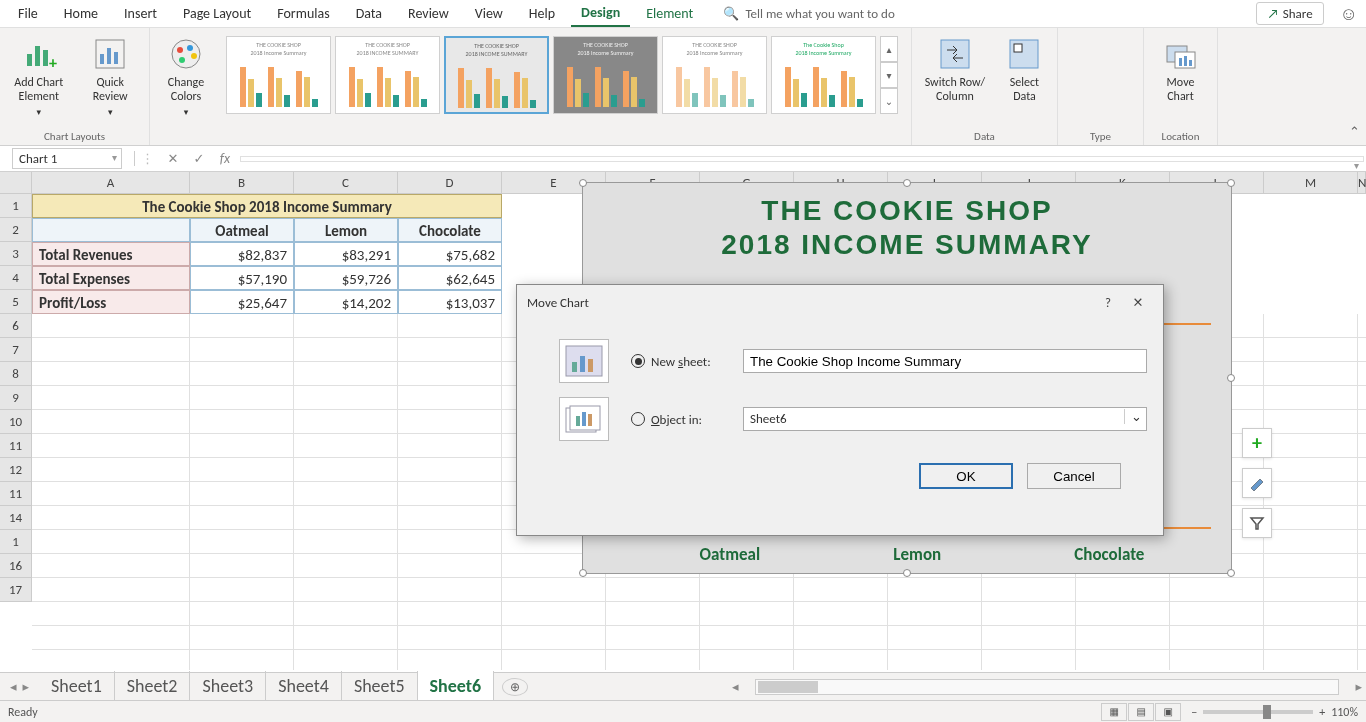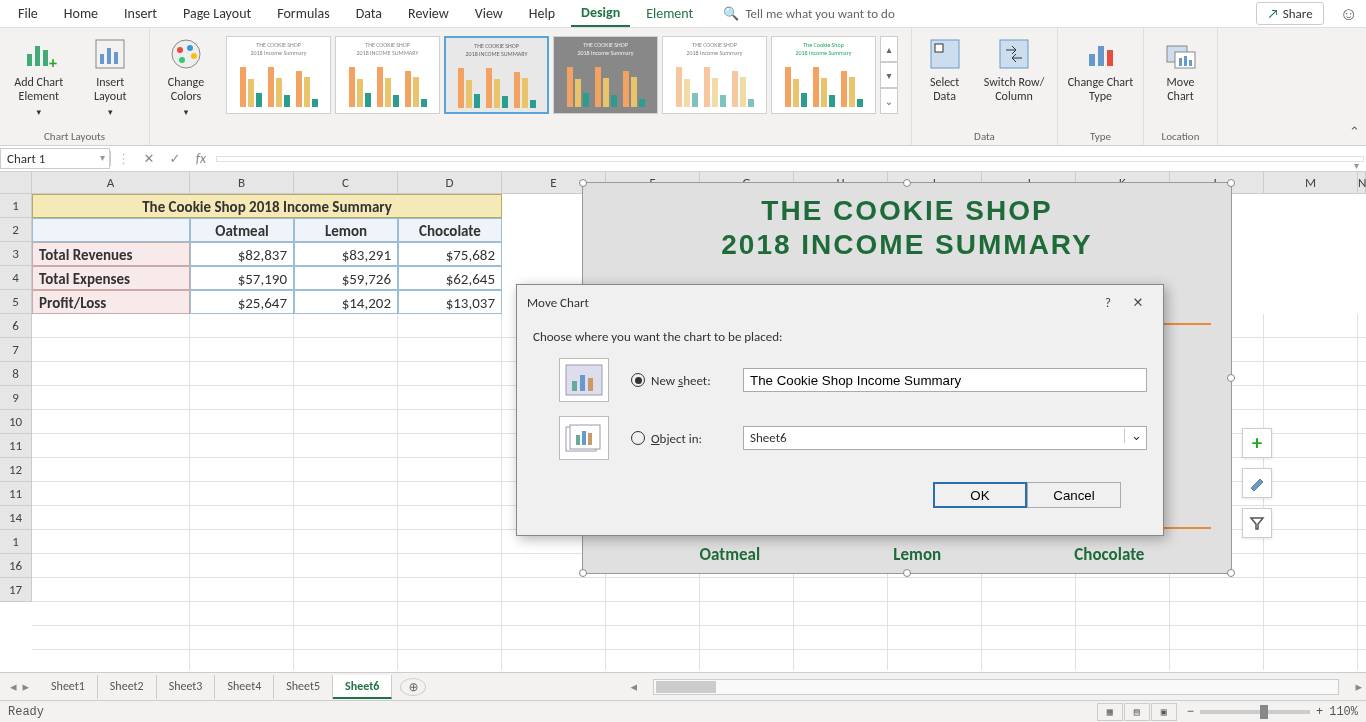--- a/index.html
+++ b/index.html
@@ -22,21 +22,21 @@
 .style-thumb { width: 105px; height: 78px; background: #fff; border: 1px solid #d0d0d0; padding: 4px; position: relative; cursor: pointer; display:flex;flex-direction:column;align-items:center; }
 .style-thumb.selected { border: 2px solid #5ba5d6; background:#e8e8e8; }
 .style-thumb .mini-title { font-size: 6px; color: #888; text-align: center; margin-bottom:2px; }
 .style-thumb .mini-bars { display:flex; gap:6px; height:48px; align-items:flex-end; justify-content:center; }
 .style-thumb .mbg { display:flex; gap:2px; align-items:flex-end; }
 .style-thumb .mb { width:6px; }
 .style-nav { width:18px; display:flex; flex-direction:column; justify-content:center; gap:0; }
 .style-nav div { height:26px; border:1px solid #ccc; background:#fff; display:flex; align-items:center; justify-content:center; font-size:10px; color:#666; cursor:pointer; }
 .ribbon-collapse { margin-left:auto; padding:6px; color:#666; cursor:pointer; align-self:flex-end; }
 .formula-bar { display:flex; align-items:center; height:26px; border-bottom:1px solid #d0d0d0; }
-.namebox { width:110px; border:1px solid #ccc; margin:2px 0; padding:2px 6px; position:relative; }
+.namebox { width:110px; border:1px solid #ccc; margin:2px 12px; padding:2px 6px; position:relative; }
 .namebox::after { content:"▾"; position:absolute; right:4px; color:#999; font-size:10px; }
 .fb-btn { width:26px; text-align:center; color:#888; }
 .fb-fx { font-style:italic; font-size:14px; }
 .fb-input { flex:1; border:1px solid #e0e0e0; margin:2px; padding:2px 6px; position:relative; }
 .fb-input::after { content:"▾"; position:absolute; right:4px; color:#999; font-size:10px; }
 .grid-area { position:relative; height:498px; overflow:hidden; }
 .col-headers { display:flex; position:absolute; top:0; left:0; right:0; height:22px; background:#e6e6e6; border-bottom:1px solid #ccc; }
 .corner { width:32px; border-right:1px solid #ccc; background:#e6e6e6; }
 .colh { border-right:1px solid #ccc; text-align:center; font-size:13px; color:#444; line-height:22px; }
 .row-headers { position:absolute; left:0; top:22px; width:32px; }
@@ -56,31 +56,31 @@
 .dialog-title .dbtn { width:30px; text-align:center; color:#444; cursor:pointer; }
 .dialog-body { padding:6px 16px; }
 .dialog-row { display:flex; align-items:center; margin:14px 0; gap:12px; }
 .dialog-icon { width:50px; height:44px; border:1px solid #bbb; background:#fff; display:flex; align-items:center; justify-content:center; margin-left:26px; margin-right:10px; }
 .dialog-radio { display:flex; align-items:center; gap:6px; width:100px; }
 .dialog-radio .rdot { width:14px; height:14px; border:1px solid #333; border-radius:50%; display:flex; align-items:center; justify-content:center; }
 .dialog-radio .rdot.checked::after { content:""; width:7px; height:7px; background:#333; border-radius:50%; }
 .dialog-input { flex:1; border:1px solid #aaa; background:#fff; padding:3px 6px; height:24px; }
 .dialog-select { flex:1; border:1px solid #aaa; background:#fff; padding:3px 6px; height:24px; position:relative; }
 .dialog-select::after { content:"⌄"; position:absolute; right:4px; top:1px; border-left:1px solid #ccc; padding-left:6px; }
-.dialog-buttons { display:flex; justify-content:flex-end; gap:0; padding:8px 26px 0; }
+.dialog-buttons { display:flex; justify-content:flex-end; gap:14px; padding:8px 26px 0; }
 .dialog-buttons button { width:94px; height:26px; border:1px solid #aaa; background:#f0f0f0; cursor:pointer; }
 .dialog-buttons button.primary { border:2px solid #2b6fb0; }
 .sheet-tabs { position:absolute; bottom:22px; left:0; right:0; height:28px; display:flex; align-items:center; background:#f3f2f1; border-top:1px solid #ccc; }
 .sheet-nav { display:flex; gap:6px; padding:0 10px; color:#888; }
-.sheet-tab { padding:4px 12px; border-right:1px solid #ccc; cursor:pointer; font-size:12px; color:#555; }
+.sheet-tab { padding:4px 12px; border-right:1px solid #ccc; cursor:pointer; font-size:18px; color:#555; }
 .sheet-tab.active { background:#fff; border-bottom:2px solid #217346; color:#217346; font-weight:600; }
 .sheet-add { width:26px; text-align:center; color:#666; cursor:pointer; border:1px solid #ccc; border-radius:50%; height:18px; line-height:16px; margin-left:8px; font-size:12px; }
 .hscroll { flex:1; margin:0 12px; height:16px; border:1px solid #ccc; background:#f9f9f9; position:relative; }
 .hscroll .thumb { position:absolute; left:2px; top:1px; width:60px; height:12px; background:#ccc; }
-.statusbar { position:absolute; bottom:0; left:0; right:0; height:22px; background:#f3f2f1; border-top:1px solid #ccc; display:flex; align-items:center; padding:0 8px; font-size:12px; color:#555;font-family:Liberation Mono, monospace; }
+.statusbar { position:absolute; bottom:0; left:0; right:0; height:22px; background:#f3f2f1; border-top:1px solid #ccc; display:flex; align-items:center; padding:0 8px; font-size:12px; color:#555; }
 .statusbar .spacer { flex:1; }
 .view-btns { display:flex; gap:1px; }
 .view-btns div { width:26px; height:18px; border:1px solid #ccc; display:flex; align-items:center; justify-content:center; font-size:10px; }
 .zoom { display:flex; align-items:center; gap:6px; margin-left:10px; }
 .zoom .slider { width:110px; height:4px; background:#ccc; position:relative; }
 .zoom .slider::after { content:""; position:absolute; left:60px; top:-5px; width:8px; height:14px; background:#888; }
 .underline { text-decoration: underline; }
 </style>
 </head>
 <body>
@@ -126,21 +126,21 @@
       </div>
       <div class="rbtn">
         <div class="icon">
             <svg width="36" height="36">
               <rect x="4" y="4" width="28" height="28" fill="none" stroke="#888"></rect>
               <rect x="8" y="18" width="4" height="10" fill="#69c"></rect>
               <rect x="15" y="12" width="4" height="16" fill="#69c"></rect>
               <rect x="22" y="16" width="4" height="12" fill="#69c"></rect>
             </svg>
           </div>
-        <span>Insert Layout</span>
+        <span>Quick Review</span>
           <span style="font-size:9px;">▾</span>
       </div>
     </div>
     <div class="label">Chart Layouts</div>
   </div>
 
   <div class="ribbon-group" style="width:762px;">
     <div class="body">
       <div class="rbtn" style="width:60px;">
         <div class="icon">
@@ -280,56 +280,44 @@
           <div>▴</div>
           <div>▾</div>
           <div>⌄</div>
         </div>
       </div>
     </div>
   </div>
 
   <div class="ribbon-group" style="width:146px;">
     <div class="body">
-      <div class="rbtn" style="width:56px;">
-        <div class="icon">
-            <svg width="36" height="36">
-              <rect x="4" y="4" width="28" height="28" fill="#cde" stroke="#69c"></rect>
-              <rect x="8" y="8" width="8" height="8" fill="#fff" stroke="#333"></rect>
-            </svg>
-          </div>
-        <span>Select Data</span>
-      </div>
       <div class="rbtn" style="width:78px;">
         <div class="icon">
             <svg width="36" height="36">
               <rect x="4" y="4" width="28" height="28" fill="#cde" stroke="#69c"></rect>
               <path d="M10 14 L20 14 M16 10 L20 14 L16 18" stroke="#333" fill="none"></path>
               <path d="M26 22 L16 22 M20 18 L16 22 L20 26" stroke="#333" fill="none"></path>
             </svg>
           </div>
         <span>Switch Row/ Column</span>
       </div>
-    </div>
-    <div class="label">Data</div>
-  </div>
-
-  <div class="ribbon-group" style="width:86px;">
-    <div class="body">
-      <div class="rbtn" style="width:74px;">
+      <div class="rbtn" style="width:56px;">
         <div class="icon">
             <svg width="36" height="36">
-              <rect x="6" y="18" width="6" height="12" fill="#69c"></rect>
-              <rect x="15" y="10" width="6" height="20" fill="#69c"></rect>
-              <rect x="24" y="14" width="6" height="16" fill="#e74c3c"></rect>
+              <rect x="4" y="4" width="28" height="28" fill="#cde" stroke="#69c"></rect>
+              <rect x="8" y="8" width="8" height="8" fill="#fff" stroke="#333"></rect>
             </svg>
           </div>
-        <span>Change Chart Type</span>
-      </div>
-    </div>
+        <span>Select Data</span>
+      </div>
+    </div>
+    <div class="label">Data</div>
+  </div>
+
+  <div class="ribbon-group" style="width:86px;">
     <div class="label">Type</div>
   </div>
 
   <div class="ribbon-group" style="width:74px;">
     <div class="body">
       <div class="rbtn" style="width:62px;">
         <div class="icon">
             <svg width="36" height="36">
               <rect x="4" y="10" width="20" height="16" fill="#cde" stroke="#888"></rect>
               <rect x="12" y="16" width="20" height="16" fill="#fff" stroke="#888"></rect>
@@ -660,21 +648,20 @@
   </div>
 
   <div class="dialog" style="top:112px;">
     <div class="dialog-title">
       <span>Move Chart</span>
       <div class="dspacer"></div>
       <div class="dbtn">?</div>
       <div class="dbtn" style="font-size:18px;">×</div>
     </div>
     <div class="dialog-body">
-      <div style="margin:4px 0 8px;">Choose where you want the chart to be placed:</div>
       <div class="dialog-row">
         <div class="dialog-icon">
             <svg width="40" height="34">
               <rect x="2" y="2" width="36" height="30" fill="#dde" stroke="#99a"></rect>
               <rect x="8" y="18" width="5" height="10" fill="#6a9"></rect>
               <rect x="16" y="12" width="5" height="16" fill="#69c"></rect>
               <rect x="24" y="15" width="5" height="13" fill="#c96"></rect>
             </svg>
           </div>
         <label class="dialog-radio">

